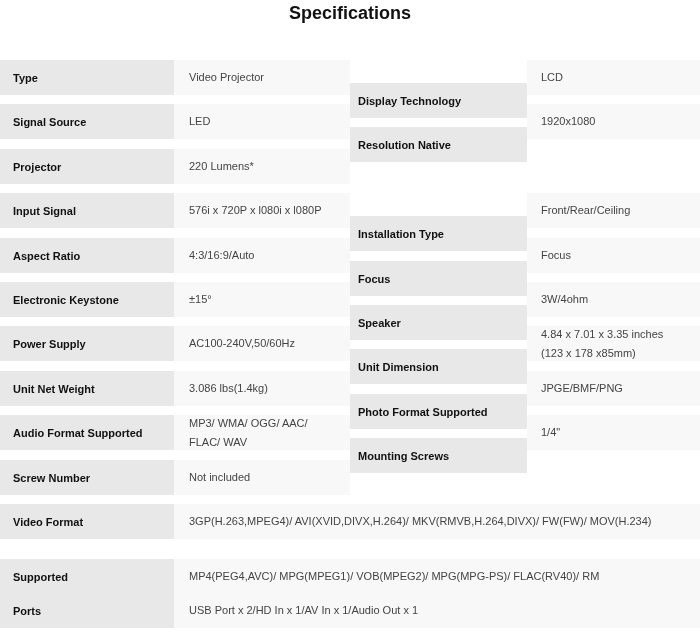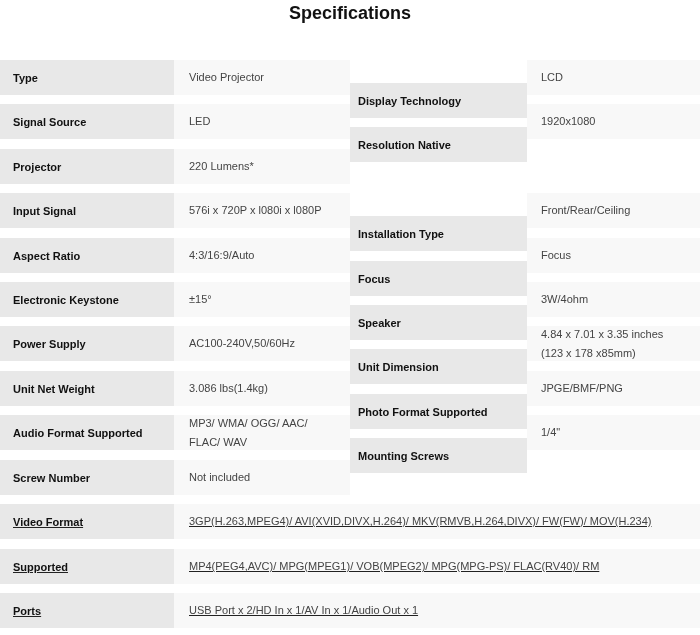--- a/index.html
+++ b/index.html
@@ -7,21 +7,21 @@
     body { font-family: "Liberation Sans", "DejaVu Sans", sans-serif; color: #222; position: relative; }
     .title {
       position: absolute; left: 0; top: 2px; width: 700px; text-align: center;
       font-size: 18px; font-weight: bold; color: #111; line-height: 22px;
     }
     .grid { position: absolute; left: 0; top: 60px; width: 700px; }
     .row { position: absolute; left: 0; width: 700px; height: 35px; }
     .pair { position: absolute; top: 0; height: 35px; display: flex; }
     .pair.left { left: 0; width: 350px; }
     .pair.right { left: 350px; width: 350px; }
-    .pair.full { left: 0; width: 700px; text-decoration: underline; }
+    .pair.full { left: 0; width: 700px; }
     .label {
       width: 174px; height: 35px; background: #e8e8e8;
       font-size: 11px; font-weight: bold; color: #111;
       padding-left: 13px; display: flex; align-items: center;
     }
     .pair.right .label { width: 177px; padding-left: 8px; margin-top: 23px; }
     .value {
       flex: 1; height: 35px; background: #f8f8f8;
       font-size: 11px; color: #444; padding-left: 15px;
       display: flex; align-items: center; line-height: 19px;
@@ -137,21 +137,21 @@
     </div>
   </div>
 
   <div class="row" style="top:444px">
     <div class="pair full">
       <div class="label">Video Format</div>
       <div class="value">3GP(H.263,MPEG4)/ AVI(XVID,DIVX,H.264)/ MKV(RMVB,H.264,DIVX)/ FW(FW)/ MOV(H.234)</div>
     </div>
   </div>
 
-  <div class="row" style="top:489px">
+  <div class="row" style="top:499px">
     <div class="pair full">
       <div class="label">Supported</div>
       <div class="value">MP4(PEG4,AVC)/ MPG(MPEG1)/ VOB(MPEG2)/ MPG(MPG-PS)/ FLAC(RV40)/ RM</div>
     </div>
   </div>
 
   <div class="row" style="top:533px">
     <div class="pair full">
       <div class="label">Ports</div>
       <div class="value">USB Port x 2/HD In x 1/AV In x 1/Audio Out x 1</div>

